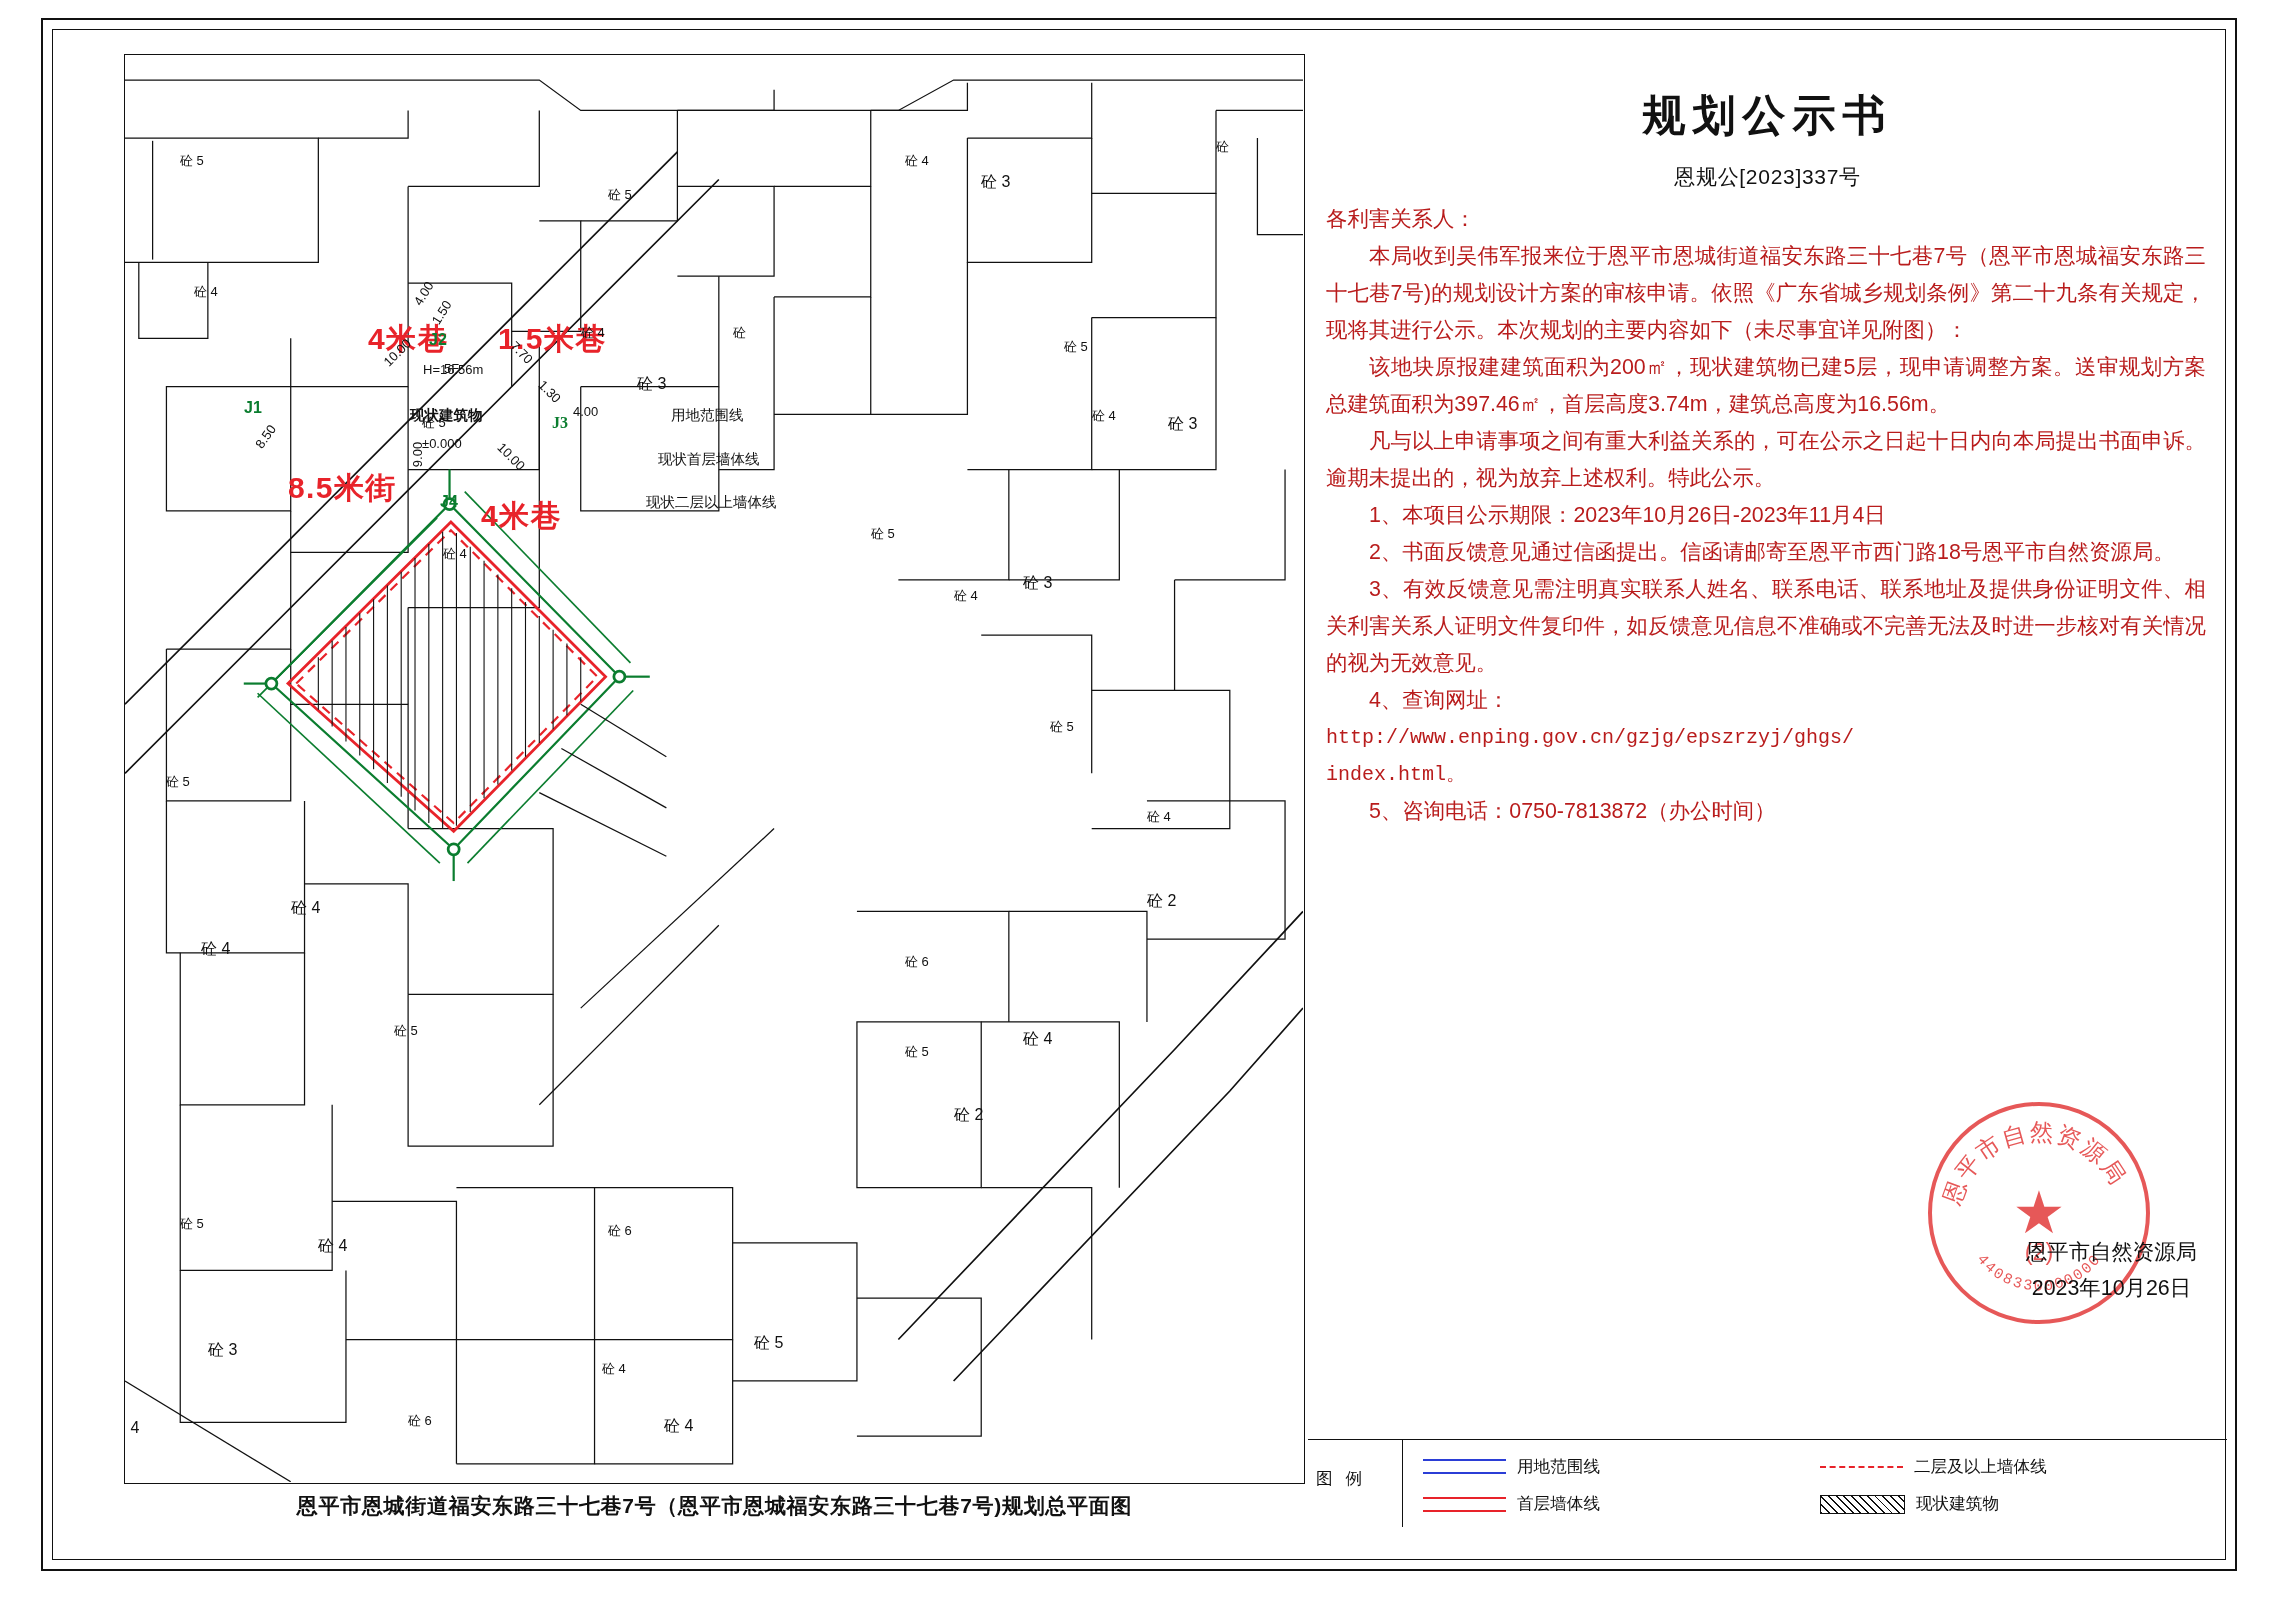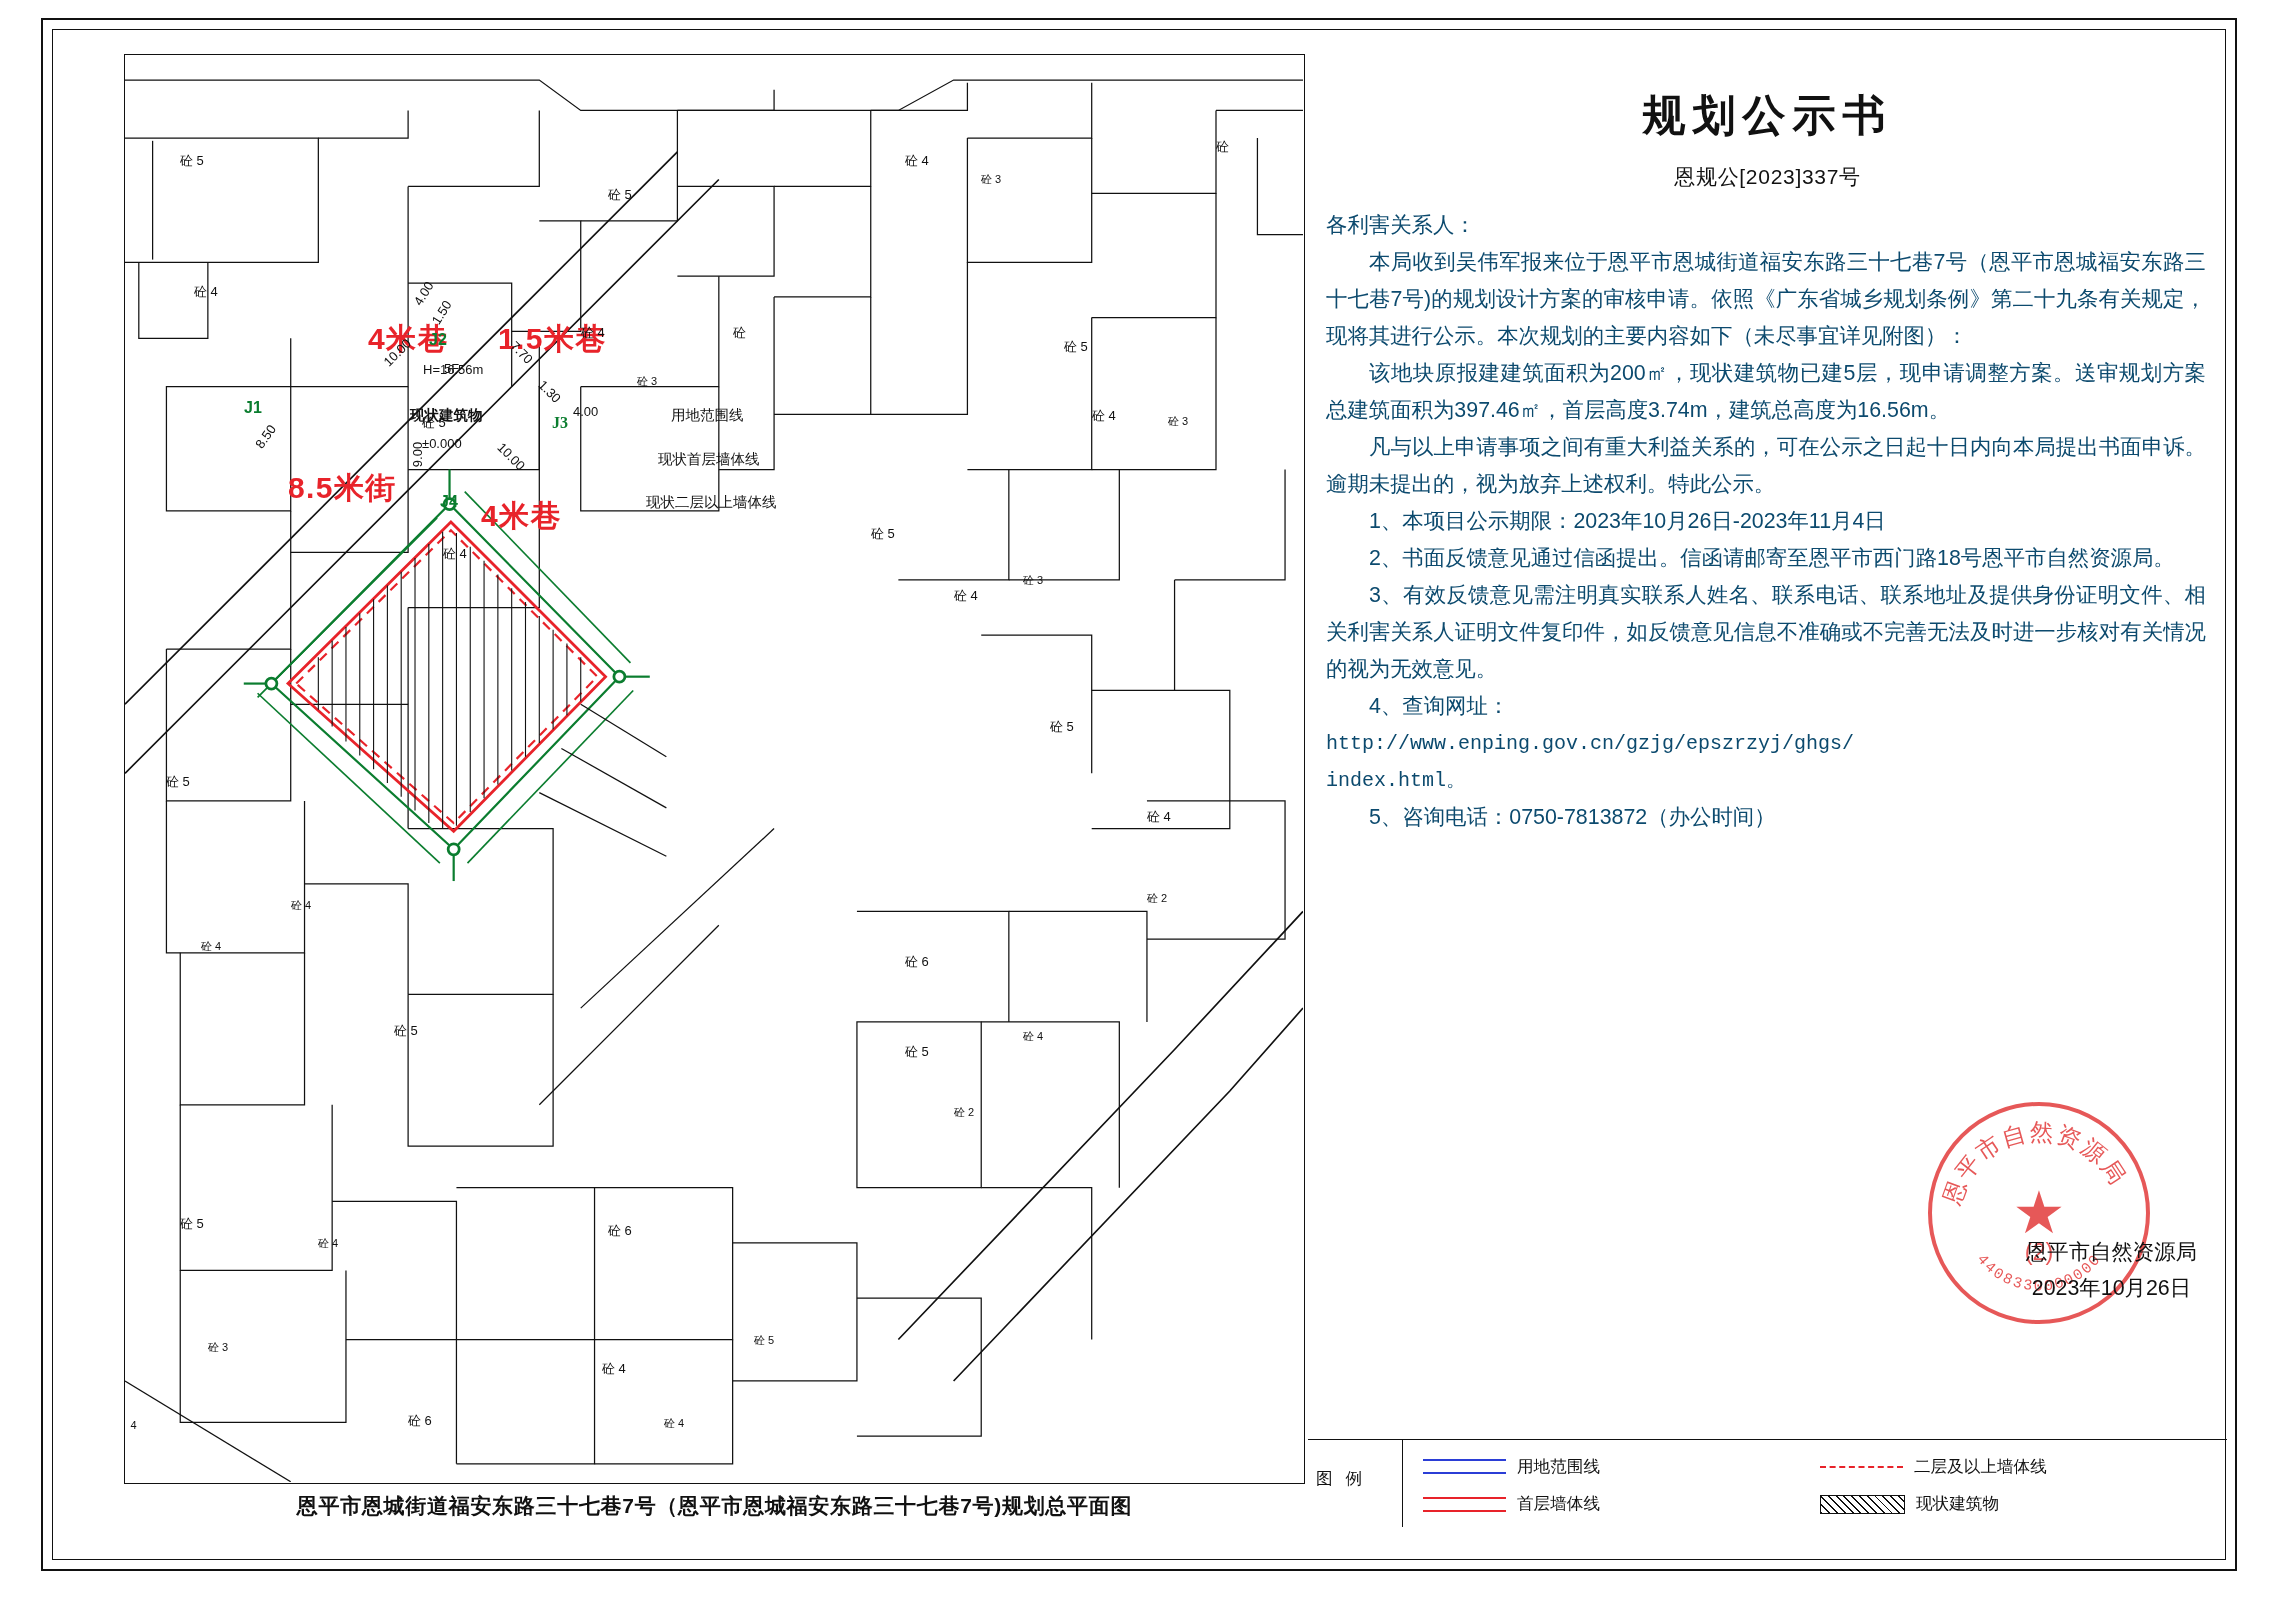--- a/index.html
+++ b/index.html
@@ -38,21 +38,21 @@
     letter-spacing:0.7px;
   }
   .map-svg{position:absolute;left:0;top:0;}
   .red-label{
     position:absolute;color:#e8232a;font-weight:bold;
     font-size:30px;letter-spacing:1.4px;white-space:nowrap;
   }
   .blk-label{
     position:absolute;color:#111;font-size:13px;white-space:nowrap;
   }
-  .blk-label.sm{font-size:11px;}
+  .blk-label.sm{font-size:16px;}
   .dim-label{
     position:absolute;color:#111;font-size:13px;white-space:nowrap;
   }
   .leader-label{
     position:absolute;color:#111;font-size:14.5px;white-space:nowrap;
   }
   .pt-label{
     position:absolute;color:#0b7d2f;font-size:16px;font-weight:bold;white-space:nowrap;
   }
   
@@ -87,22 +87,22 @@
     position:absolute;left:1308px;top:54px;width:919px;height:1374px;
   }
   .doc-title{
     text-align:center;font-size:43px;font-weight:bold;color:#111;
     letter-spacing:7px;margin-top:33px;
   }
   .doc-sub{
     text-align:center;font-size:21px;color:#111;margin-top:18px;letter-spacing:0.7px;
   }
   .doc-body{
-    margin-top:16px;padding:0 21px 0 18px;
-    font-size:21.4px;line-height:37px;color:#0c4a6e;text-align:justify;
+    margin-top:10px;padding:0 21px 0 18px;
+    font-size:21.4px;line-height:37px;color:#b91c1c;text-align:justify;
   }
   .doc-body p{margin:0;}
   .indent2{text-indent:43px;}
   .mono{font-family:"Liberation Mono", monospace;font-size:20px;letter-spacing:0px;}
   .sign{
     position:absolute;right:30px;bottom:122px;text-align:center;
     font-size:21.4px;line-height:36px;color:#111;
   }
   .stamp{
     position:absolute;right:77px;bottom:104px;width:214px;height:214px;

